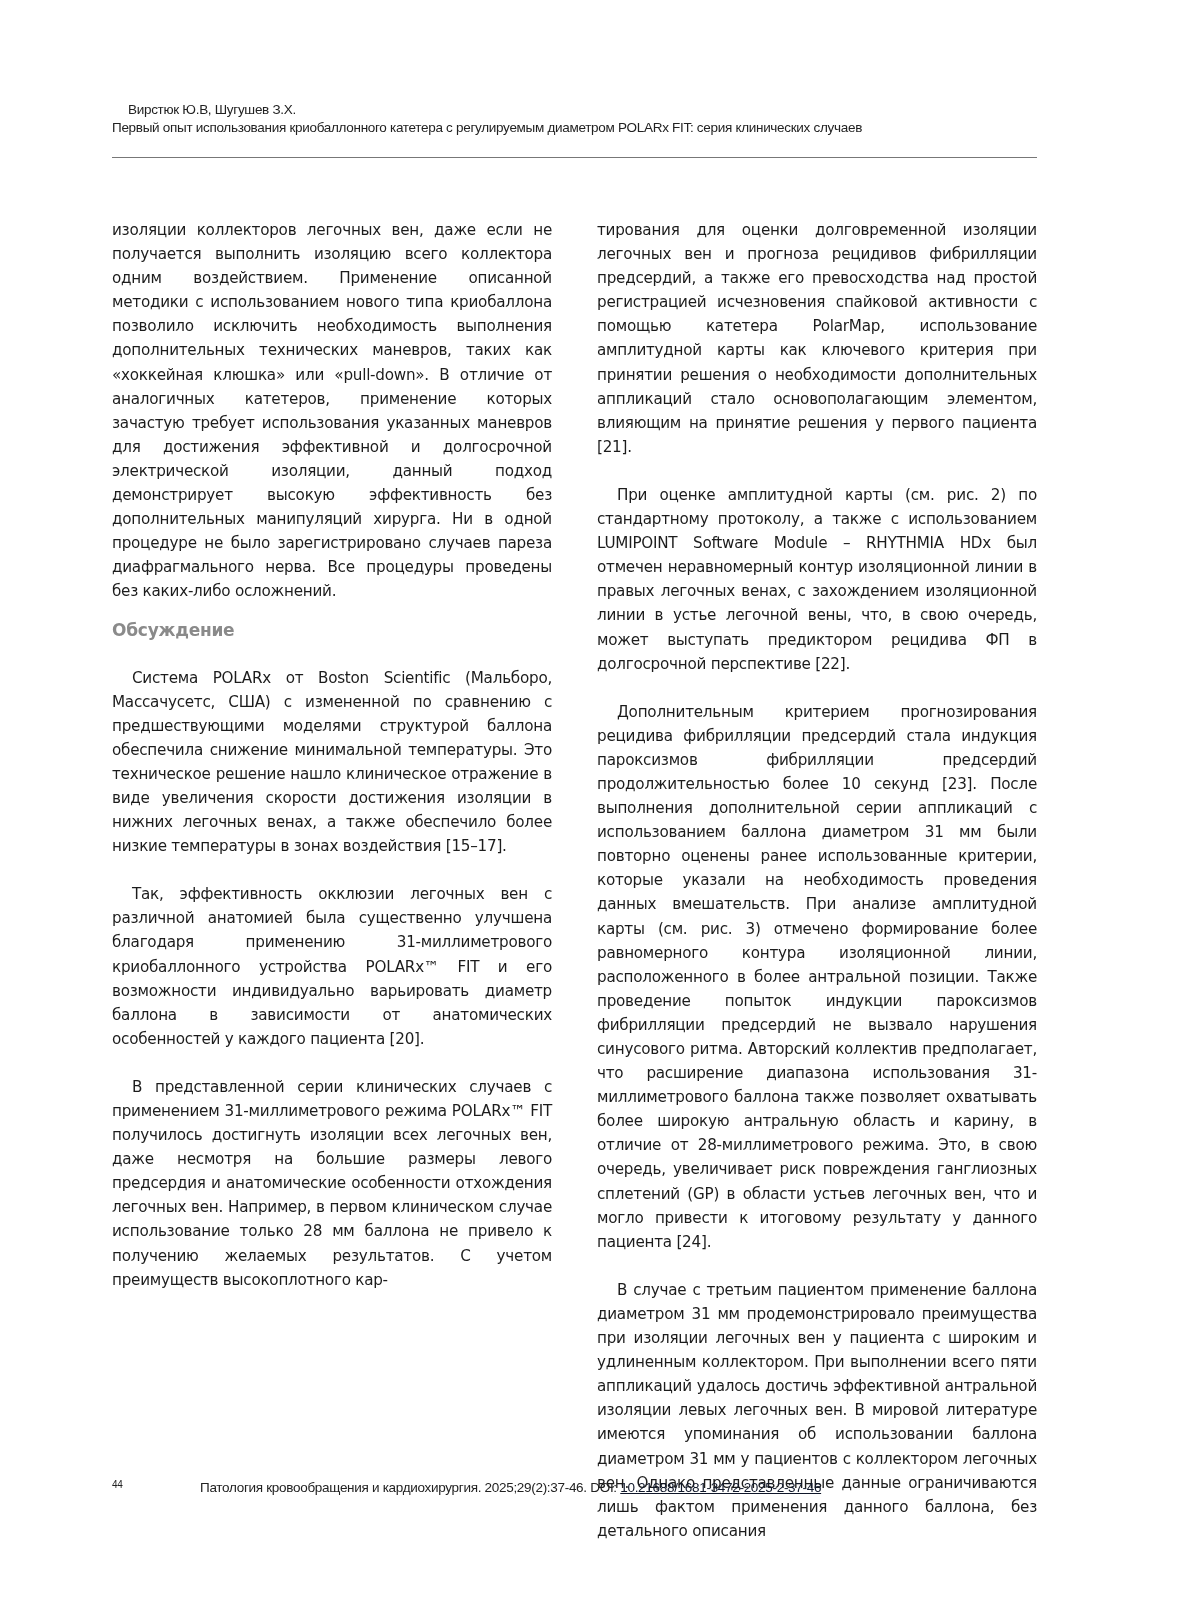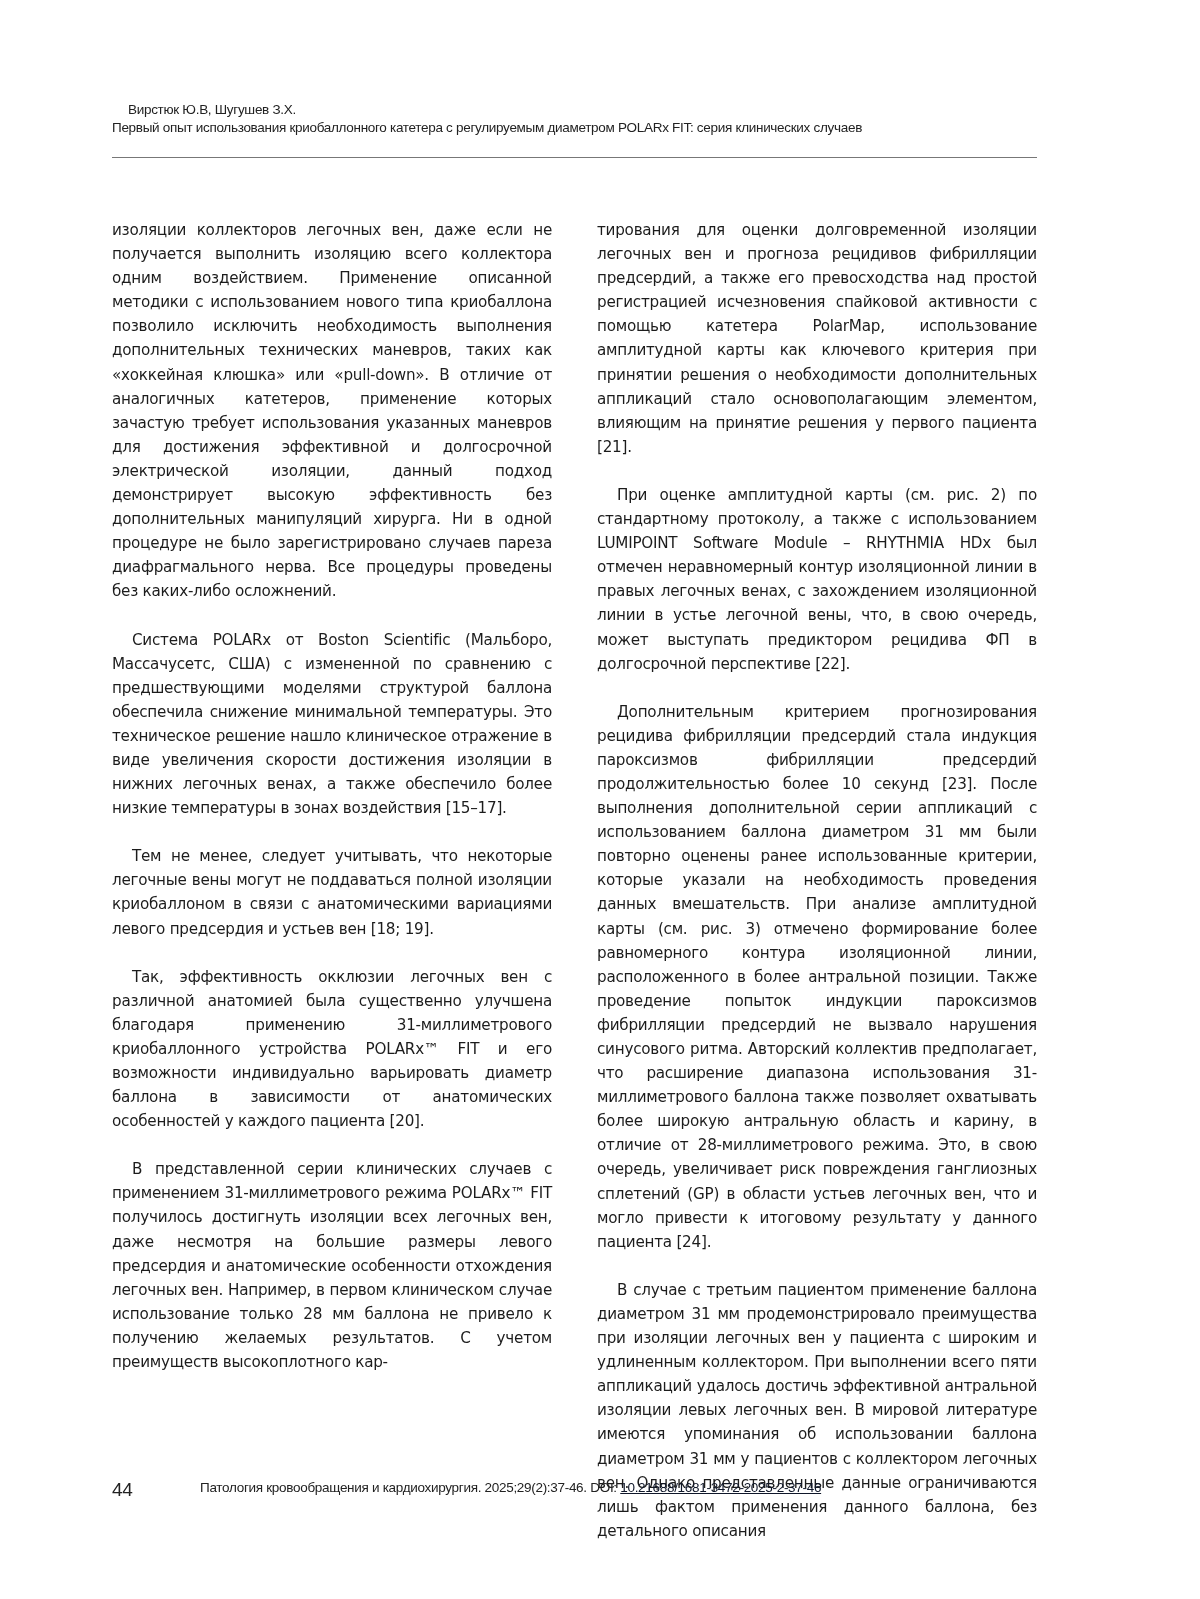--- a/index.html
+++ b/index.html
@@ -8,37 +8,37 @@
   .running-head .authors { position: absolute; top: 2px; left: 16px; }
   .running-head .title { position: absolute; top: 20px; left: 0; white-space: nowrap; }
   .head-rule { position: absolute; left: 112px; top: 157px; width: 925px; height: 0; border-top: 1.5px solid #777; }
   .column { position: absolute; top: 218px; width: 440px; font-family: "DejaVu Sans", sans-serif; font-size: 15.2px; line-height: 24.1px; text-align: justify; hyphens: manual; color: #1c1c1c; letter-spacing: -0.25px; }
   .col-left { left: 112px; }
   .col-right { left: 597px; }
   .column p { margin: 0; }
   .column p.indent { text-indent: 20px; margin-top: 24px; }
   .section-heading { font-family: "DejaVu Sans", sans-serif; font-weight: bold; font-size: 17px; color: #8a8a8a; margin: 14px 0 4px 0; line-height: 24px; }
   .footer { position: absolute; left: 112px; top: 1479px; width: 900px; font-family: "Liberation Sans", sans-serif; font-size: 13.5px; color: #222; letter-spacing: -0.3px; }
-  .footer .page-num { position: absolute; left: 0; top: 0; font-size: 19px; }
+  .footer .page-num { position: absolute; left: 0; top: 0; font-size: 10px; }
   .footer .citation { position: absolute; left: 88px; top: 1px; white-space: nowrap; }
   .footer .doi-link { text-decoration: underline; color: #0f172a; }
 </style>
 </head>
 <body>
 
 <div class="running-head">
   <div class="authors">Вирстюк Ю.В, Шугушев З.Х.</div>
   <div class="title">Первый опыт использования криобаллонного катетера с регулируемым диаметром POLARx FIT: серия клинических случаев</div>
 </div>
 <div class="head-rule"></div>
 
 <div class="column col-left">
   <p>изоляции коллекторов легочных вен, даже если не получается выполнить изоляцию всего коллектора одним воздействием.  Применение описанной методики с использованием нового типа криобаллона позволило исключить необходимость выполнения дополнительных технических маневров, таких как «хоккейная клюшка» или «pull-down». В отличие от аналогичных катетеров, применение которых зачастую требует использования указанных маневров для достижения эффективной и долгосрочной электрической изоляции, данный подход демонстрирует высокую эффективность без дополнительных манипуляций хирурга. Ни в одной процедуре не было зарегистрировано случаев пареза диафрагмального нерва. Все процедуры проведены без каких-либо осложнений.</p>
+  <div class="section-heading">Обсуждение</div>
   <p class="indent">Система  POLARx от Boston Scientific (Мальборо, Массачусетс, США) с измененной по сравнению с предшествующими моделями структурой баллона обеспечила снижение минимальной температуры. Это техническое решение нашло клиническое отражение в виде увеличения скорости достижения изоляции в нижних легочных венах, а также обеспечило более низкие температуры в зонах воздействия [15–17].</p>
-  <p class="indent">Тем не менее, следует учитывать, что некоторые легочные вены могут не поддаваться полной изоляции криобаллоном в связи с анатомическими вариациями левого предсердия и устьев вен [18; 19].</p>
   <p class="indent">Так, эффективность окклюзии легочных вен с различной анатомией была существенно улучшена благодаря применению 31-миллиметрового криобаллонного устройства POLARx™ FIT и его возможности индивидуально варьировать диаметр баллона в зависимости от анатомических особенностей у каждого пациента [20].</p>
   <p class="indent">В представленной серии клинических случаев с применением 31-миллиметрового режима POLARx™ FIT получилось достигнуть изоляции всех легочных вен, даже несмотря на большие размеры левого предсердия и анатомические особенности отхождения легочных вен. Например, в первом клиническом случае использование только 28 мм баллона не привело к получению желаемых результатов. С учетом преимуществ высокоплотного кар-</p>
 </div>
 
 <div class="column col-right">
   <p>тирования для оценки долговременной изоляции легочных вен и прогноза рецидивов фибрилляции предсердий, а также его превосходства над простой регистрацией исчезновения спайковой активности с помощью катетера PolarMap, использование амплитудной карты как ключевого критерия при принятии решения о необходимости дополнительных аппликаций стало основополагающим элементом, влияющим на принятие решения у первого пациента [21].</p>
   <p class="indent">При оценке амплитудной карты (см. рис. 2) по стандартному протоколу, а также с использованием LUMIPOINT Software Module – RHYTHMIA HDx был отмечен неравномерный контур изоляционной линии в правых легочных венах, с захождением изоляционной линии в устье легочной вены, что, в свою очередь, может выступать предиктором рецидива ФП в долгосрочной перспективе [22].</p>
   <p class="indent">Дополнительным критерием прогнозирования рецидива фибрилляции предсердий стала индукция пароксизмов фибрилляции предсердий продолжительностью более 10 секунд [23]. После выполнения дополнительной серии аппликаций с использованием баллона диаметром 31 мм были повторно оценены ранее использованные критерии, которые указали на необходимость проведения данных вмешательств. При анализе амплитудной карты (см. рис. 3) отмечено формирование более равномерного контура изоляционной линии, расположенного в более антральной позиции. Также проведение попыток индукции пароксизмов фибрилляции предсердий не вызвало нарушения синусового ритма. Авторский коллектив предполагает, что расширение диапазона использования 31-миллиметрового  баллона также позволяет охватывать более широкую антральную область и карину, в отличие от 28-миллиметрового режима. Это, в свою очередь, увеличивает риск повреждения ганглиозных сплетений (GP) в области устьев легочных вен, что и могло привести к итоговому результату у данного пациента [24].</p>
   <p class="indent">В случае с третьим пациентом применение баллона диаметром 31 мм продемонстрировало преимущества при изоляции легочных вен у пациента с широким и удлиненным коллектором. При выполнении всего пяти аппликаций удалось достичь эффективной антральной изоляции левых легочных вен. В мировой литературе имеются упоминания об использовании баллона диаметром 31 мм у пациентов с коллектором легочных вен. Однако представленные данные ограничиваются лишь фактом применения данного баллона, без детального описания</p>
 </div>

